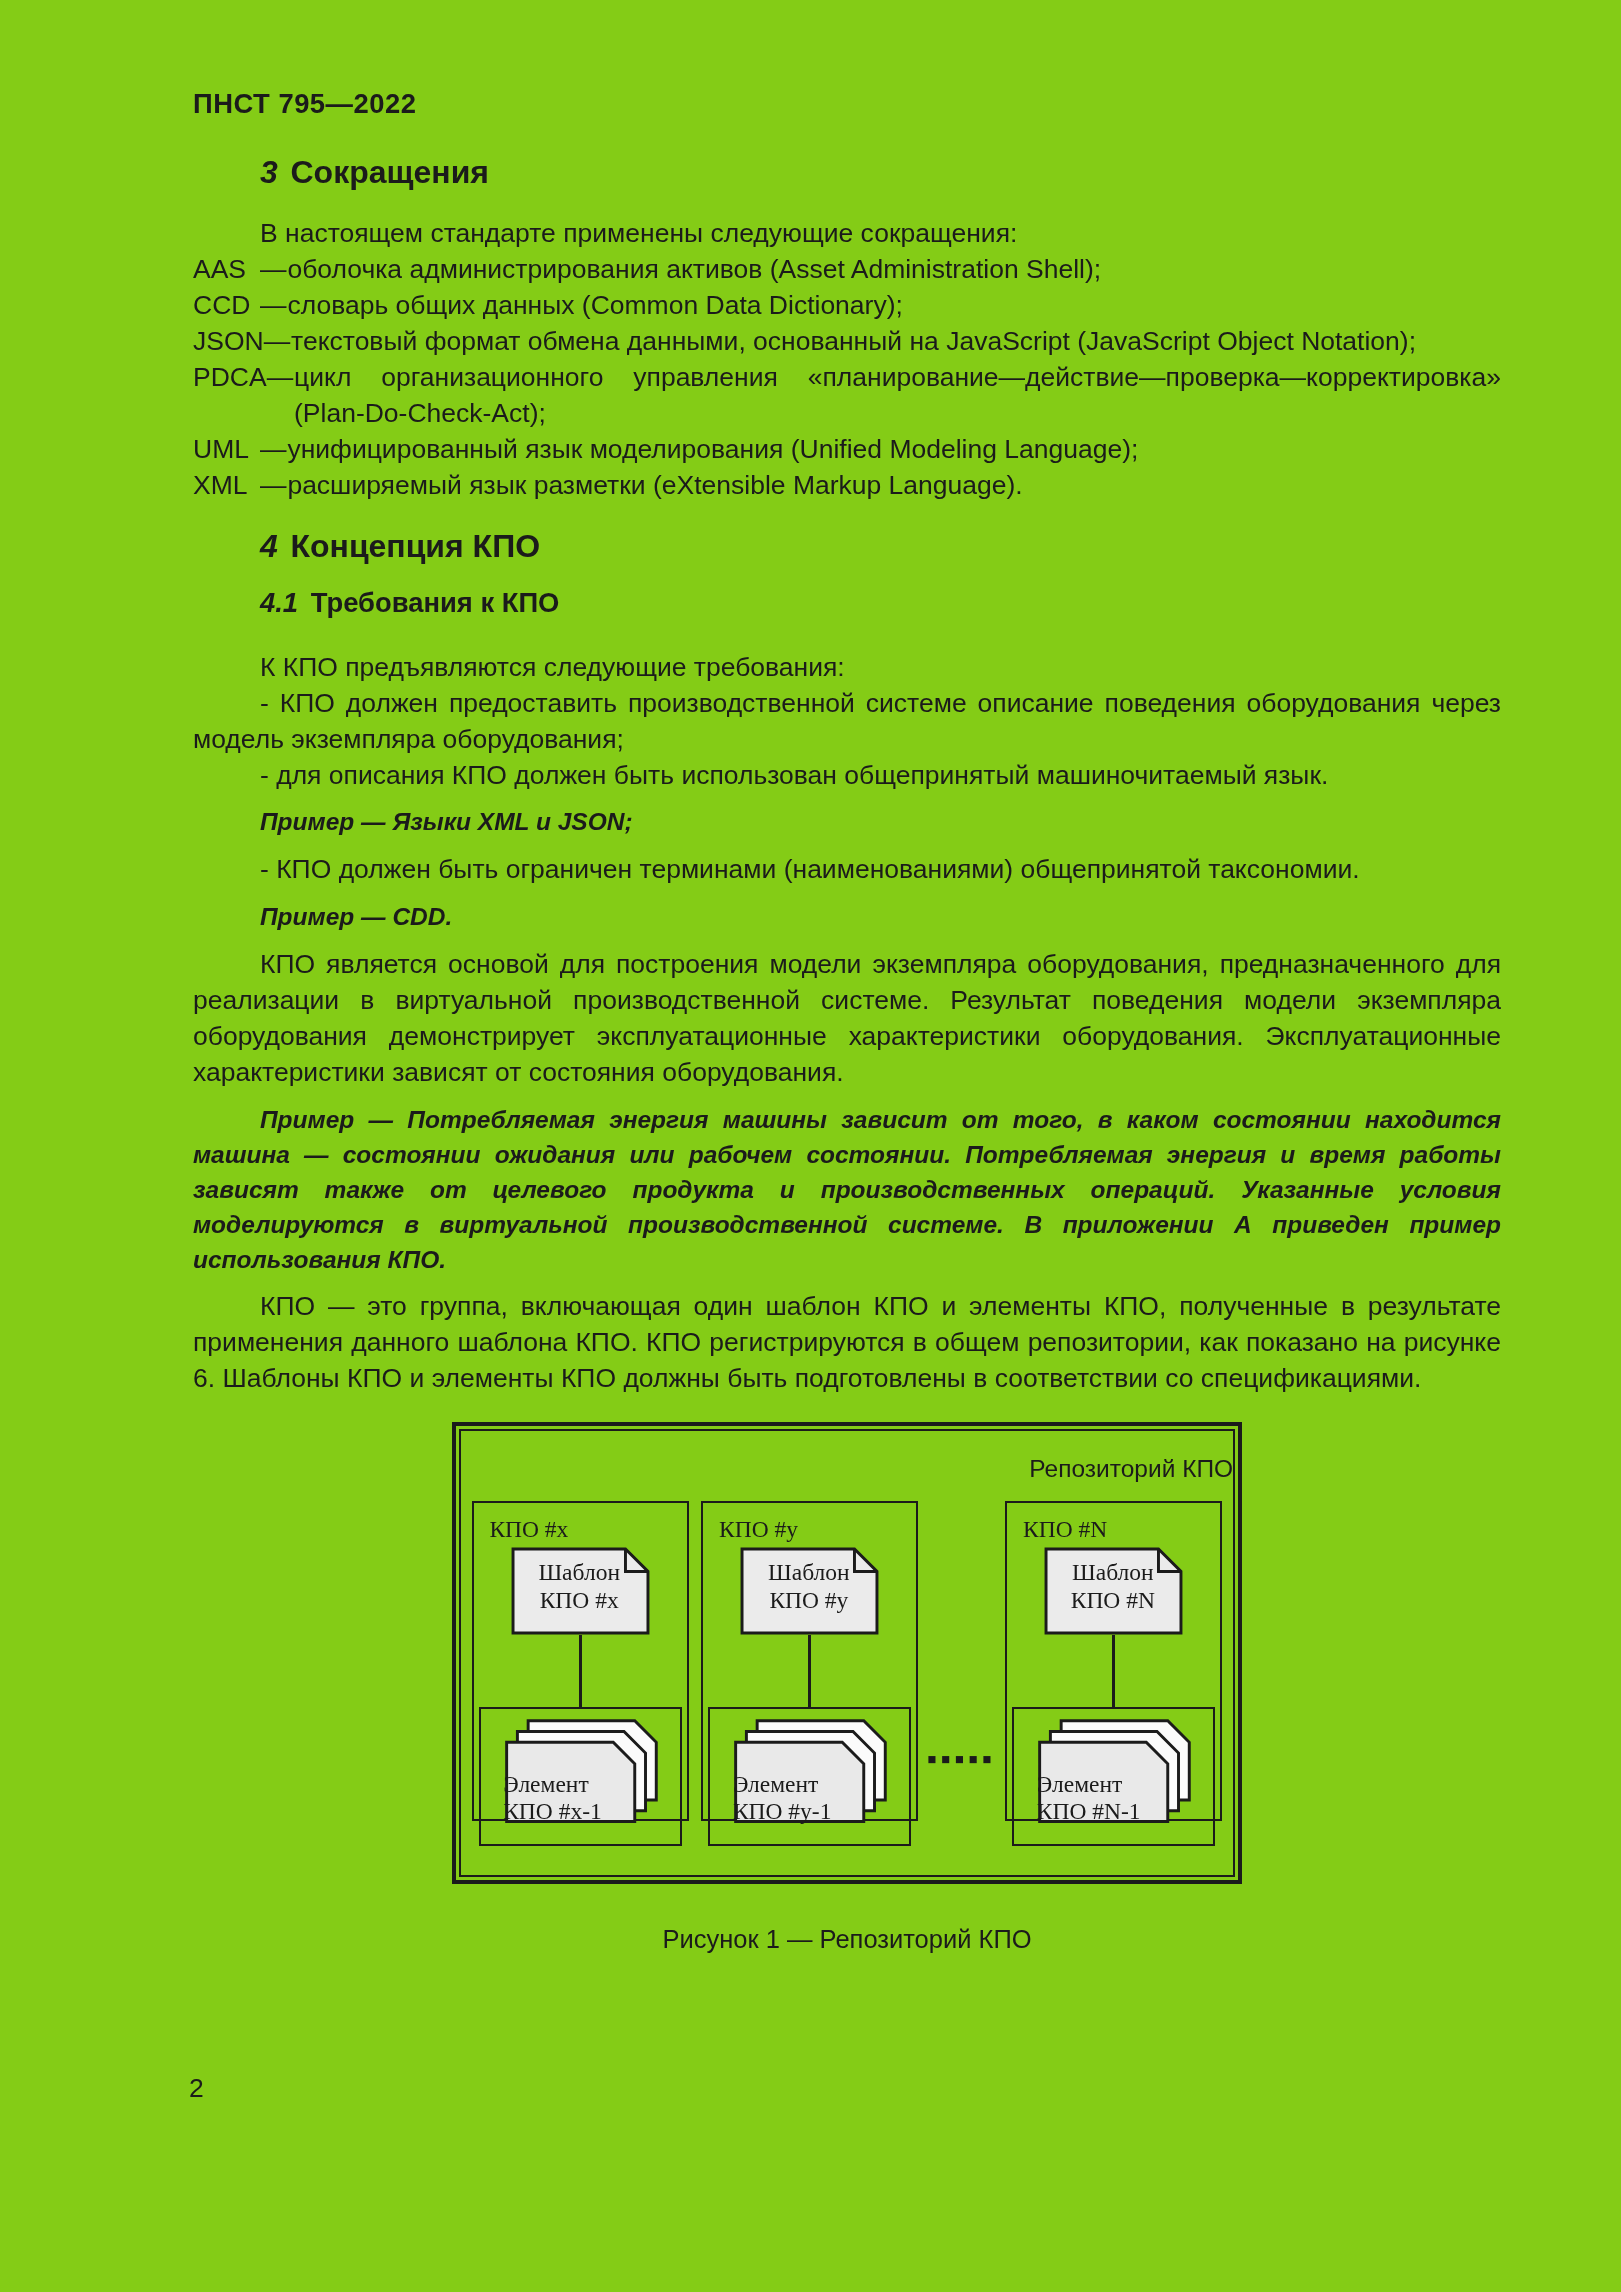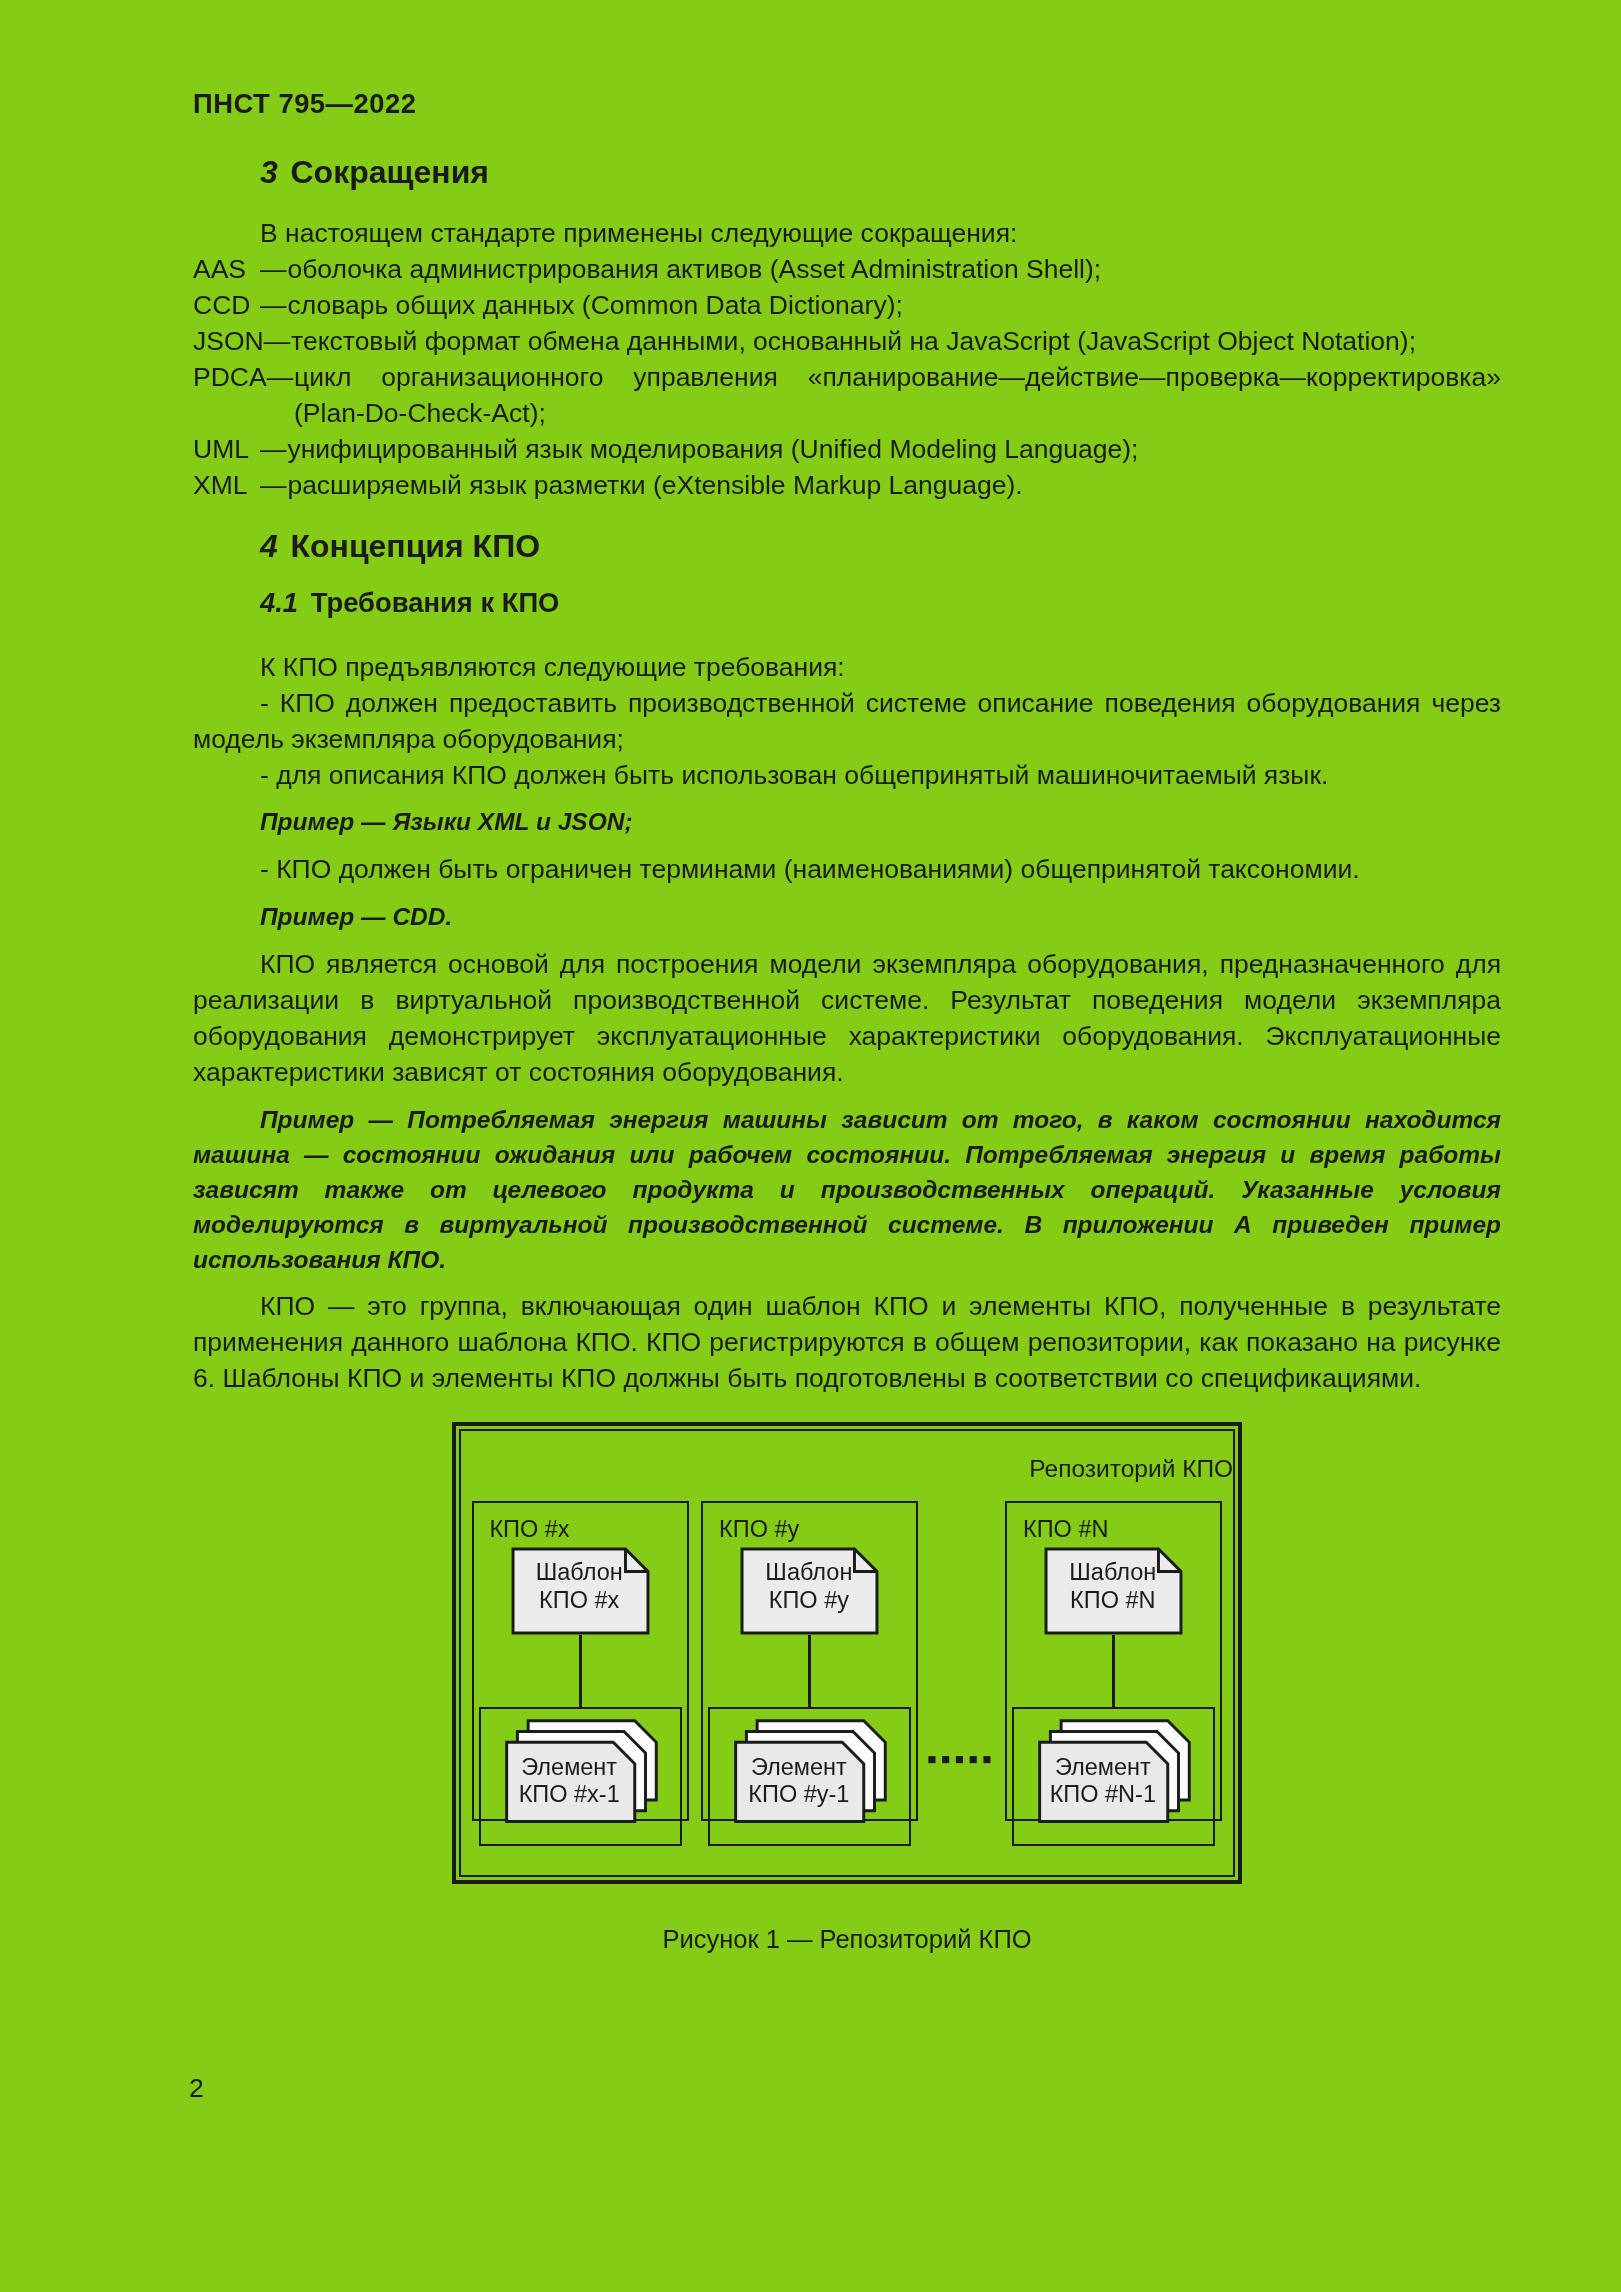--- a/index.html
+++ b/index.html
@@ -54,42 +54,43 @@
     box-sizing:border-box;
     height:100%;
     border:2.9px solid #1b1b1b;
   }
   .fig-title { text-align:right; margin-top:23.5px; font-size:24.5px; line-height:29px; text-indent:0; }
   .fig-row { display:flex; margin-top:17.6px; padding:0 10.8px; }
   .kpo-group {
     box-sizing:border-box;
     width:217px; height:320px;
     border:2.9px solid #1b1b1b;
+    font-family:Liberation Serif, serif;
   }
   .gap-small { flex:0 0 12.7px; }
   .dots-cell { flex:1 1 auto; display:flex; align-items:flex-end; justify-content:center; padding-bottom:54px; }
   .dots { font-size:14.7px; letter-spacing:4.9px; font-weight:bold; line-height:14.7px; }
 
   .kpo-label { font-size:23.5px; line-height:29px; padding:11.8px 0 0 15.7px; }
   .tpl-doc { position:relative; width:139px; margin:2.9px auto 0; }
   .tpl-doc svg, .elem-box svg { display:block; }
   .tpl-text {
     position:absolute; left:0; top:12.7px; width:137px;
     text-align:center; font-size:23.5px; line-height:27.4px;
   }
   .connector { width:2.9px; height:72px; background:#1b1b1b; margin:0 auto; }
   .elem-box {
     box-sizing:border-box; position:relative;
     width:203px; height:139px;
     border:2.9px solid #1b1b1b;
     margin:0 auto;
   }
   .elem-text {
-    position:absolute; left:22.5px; top:45px; width:132px;
-    text-align:center; font-size:23.5px; line-height:27.4px;
+    position:absolute; left:22.5px; top:62px; width:132px;
+    text-align:left; font-size:23.5px; line-height:27.4px;
   }
   .doc-shape { fill:#ebebeb; stroke:#1b1b1b; stroke-width:3; stroke-linejoin:miter; }
   .sheet-back { fill:#fbfbfb; stroke:#1b1b1b; stroke-width:3; }
   .sheet-front { fill:#e9e9e9; stroke:#1b1b1b; stroke-width:3; }
   .fold { fill:none; stroke:#1b1b1b; stroke-width:3; }
 
   .fig-caption { text-align:center; text-indent:0; font-size:25.5px; line-height:29px; margin-top:41px; }
   .page-number { position:absolute; left:189px; top:2070px; font-size:26.5px; }
 </style>
 </head>

